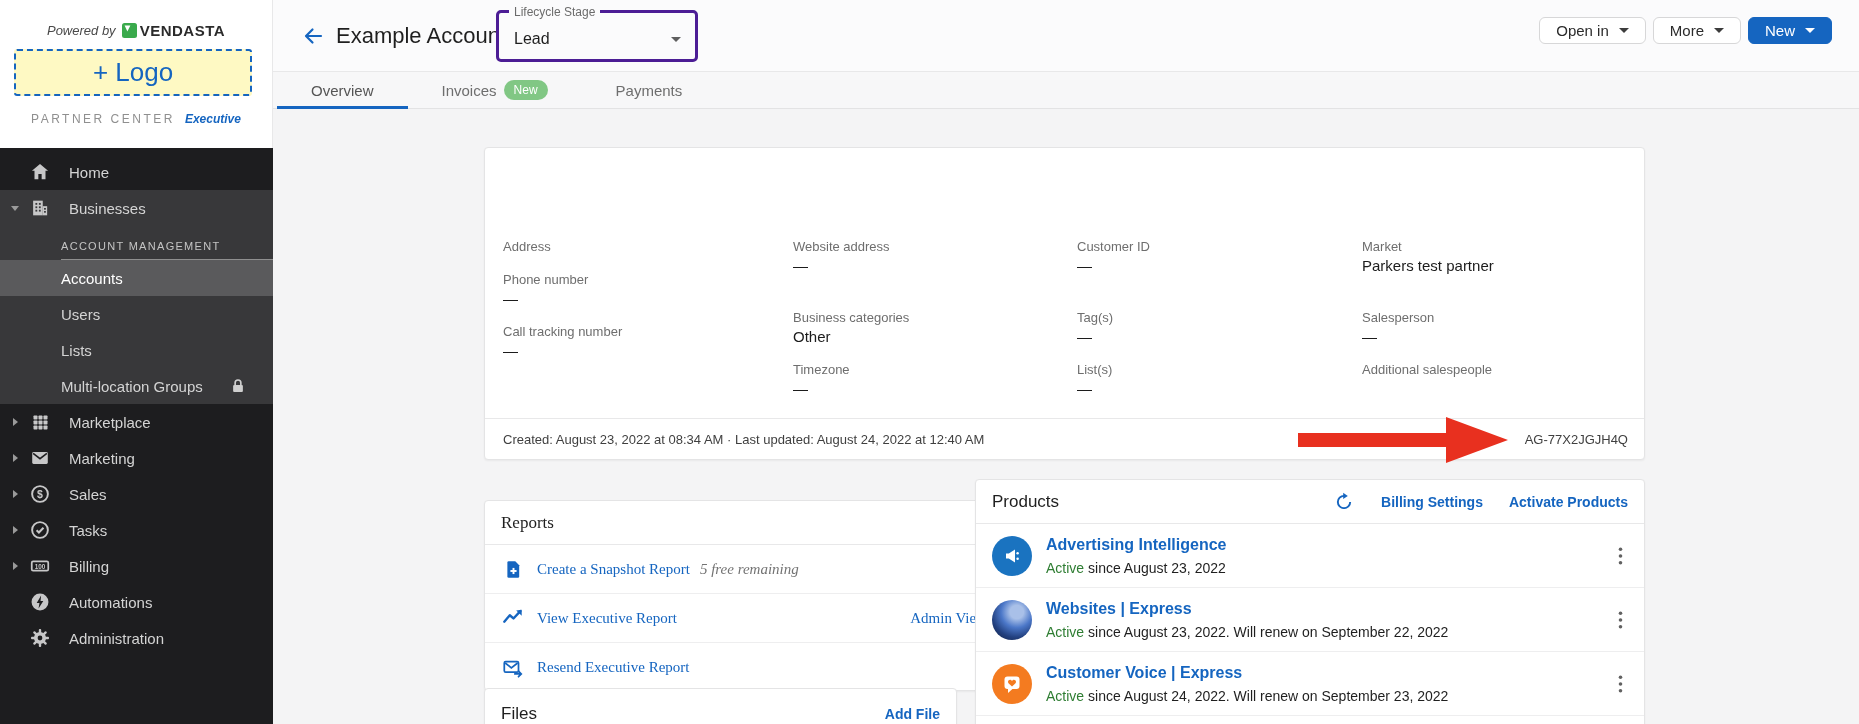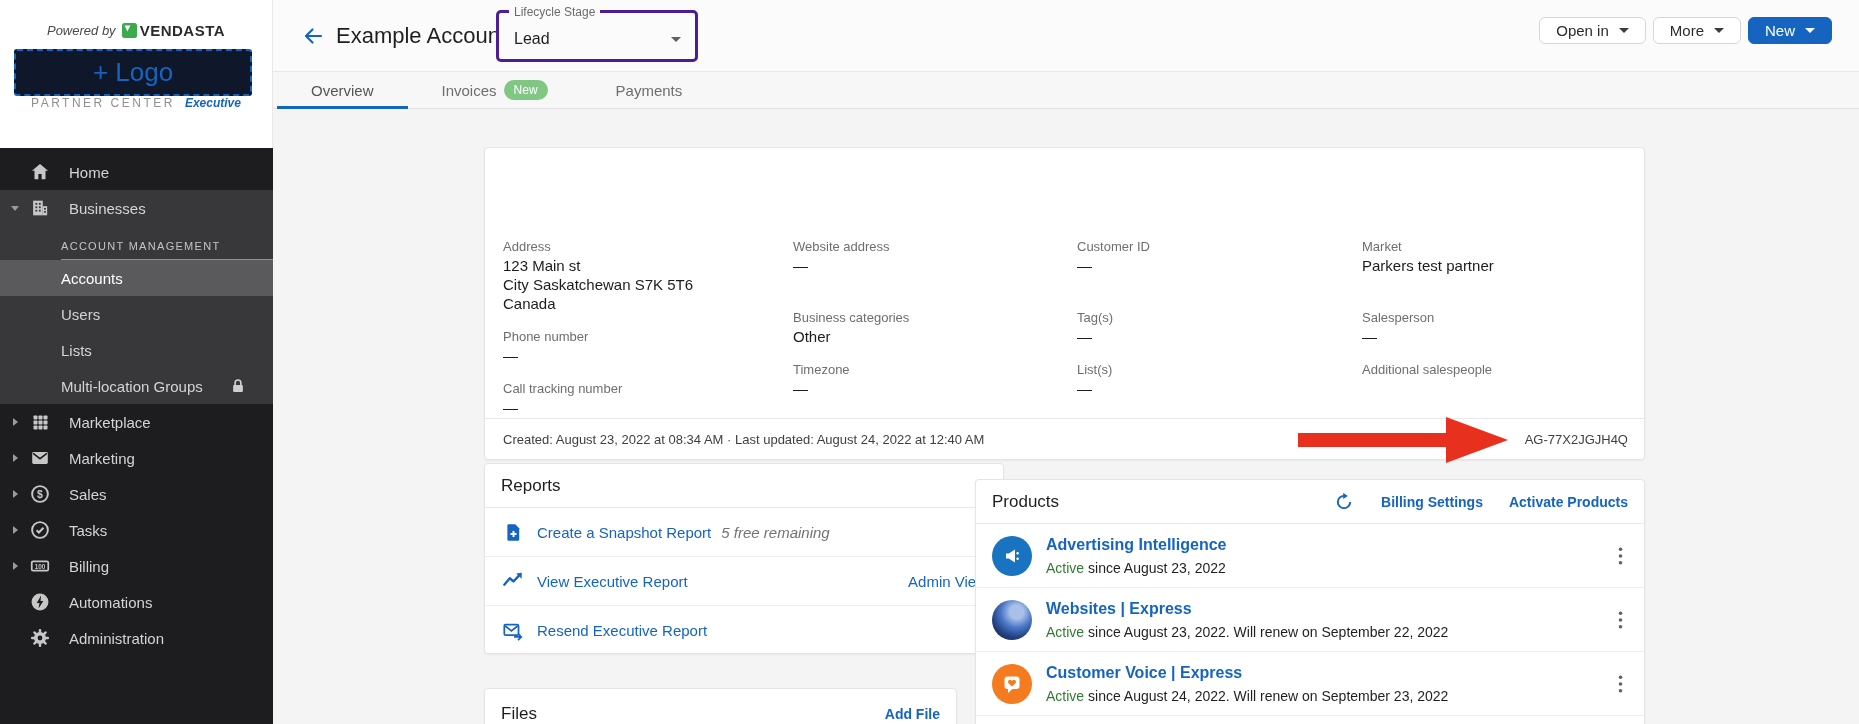--- a/index.html
+++ b/index.html
@@ -14,23 +14,23 @@
   
   .sidebar { position: absolute; left: 0; top: 0; width: 273px; height: 724px; background: #1d1d1f; }
   .brand { position: relative; height: 148px; background: #ffffff; border-right: 1px solid #e8e8e9; }
   .powered-row { position: absolute; top: 22px; left: 0; right: 0; display: flex; align-items: center; justify-content: center; gap: 6px; }
   .powered-by { font-size: 13px; font-style: italic; color: #4a4a4a; }
   .vendasta-word { font-size: 15px; font-weight: bold; letter-spacing: .5px; color: #2b2b2b; display: flex; align-items: center; gap: 3px; }
   .logo-box {
     position: absolute; left: 14px; right: 20px; top: 49px; height: 47px;
     border: 2px dashed #1565c0; border-radius: 3px;
     display: flex; align-items: center; justify-content: center;
-    color: #1565c0; font-size: 26px; cursor: pointer; background: #0f172a;
+    color: #1565c0; font-size: 26px; cursor: pointer; background: #fef9c3;
   }
-  .pc-row { position: absolute; top: 96px; left: 0; right: 0; display: flex; align-items: flex-end; justify-content: center; gap: 10px; }
+  .pc-row { position: absolute; top: 112px; left: 0; right: 0; display: flex; align-items: flex-end; justify-content: center; gap: 10px; }
   .pc-text { font-size: 12px; letter-spacing: 2.5px; color: #8f8f8f; }
   .pc-edition { font-size: 12px; font-style: italic; font-weight: bold; color: #1565c0; letter-spacing: 0; }
 
   .nav { position: absolute; top: 148px; left: 0; right: 0; bottom: 0; padding-top: 6px; }
   .nav-item { position: relative; height: 36px; display: flex; align-items: center; color: #d4d4d4; font-size: 15px; cursor: pointer; }
   .nav-caret { width: 12px; margin-left: 9px; display: flex; align-items: center; justify-content: center; }
   .caret-right { width: 0; height: 0; border-left: 5px solid #9a9a9a; border-top: 4px solid transparent; border-bottom: 4px solid transparent; }
   .caret-down { width: 0; height: 0; border-top: 5px solid #9a9a9a; border-left: 4px solid transparent; border-right: 4px solid transparent; }
   .nav-icon { width: 24px; height: 24px; margin-left: 7px; display: flex; align-items: center; justify-content: center; color: #c7c7c8; }
   .nav-label { margin-left: 17px; }
@@ -76,21 +76,21 @@
   .bd-col.c1 { left: 18px; } .bd-col.c2 { left: 308px; } .bd-col.c3 { left: 592px; } .bd-col.c4 { left: 877px; }
   .field { margin-bottom: 15px; }
   .f-label { font-size: 13px; color: #6e6e6e; line-height: 18px; }
   .f-value { font-size: 15px; color: #1c1c1c; line-height: 19px; white-space: pre-line; }
   .bd-footer { position: absolute; left: 0; right: 0; top: 270px; height: 42px; border-top: 1px solid #e8e8e9; }
   .bd-meta { position: absolute; left: 18px; top: 13px; font-size: 13px; color: #3f3f3f; }
   .account-id { position: absolute; right: 16px; top: 13px; font-size: 13px; color: #3f3f3f; }
   .red-arrow { position: absolute; right: 136px; top: -2px; }
 
   
-  #reports-card { left: 484px; top: 463px; width: 520px; height: 191px; }
+  #reports-card { left: 484px; top: 500px; width: 520px; height: 191px; font-family: Liberation Serif, serif; }
   .report-row { position: relative; height: 49px; display: flex; align-items: center; padding: 0 16px; border-bottom: 1px solid #eeeeef; font-size: 15px; }
   .report-row:last-child { border-bottom: none; }
   .report-icon { width: 24px; height: 24px; margin-right: 12px; display: flex; align-items: center; justify-content: center; }
   .report-note { margin-left: 10px; font-style: italic; color: #737373; }
   .row-action { position: absolute; right: 16px; font-size: 15px; }
 
   
   #files-card { left: 484px; top: 688px; width: 473px; height: 80px; }
   #files-card .card-header { border-bottom: none; height: 50px; }
   .add-file { position: absolute; right: 16px; font-size: 14px; font-weight: 600; }
@@ -335,23 +335,20 @@
   <div class="tab">
     <span>Payments</span>
   </div>
 </div>
 
 <div class="card" id="bd-card">
 
   <div class="bd-col c1">
     <div class="field">
       <div class="f-label">Address</div>
-      <div class="f-value">123 Main st
-City Saskatchewan S7K 5T6
-Canada</div>
     </div>
     <div class="field">
       <div class="f-label">Phone number</div>
       <div class="f-value">—</div>
     </div>
     <div class="field">
       <div class="f-label">Call tracking number</div>
       <div class="f-value">—</div>
     </div>
   </div>

